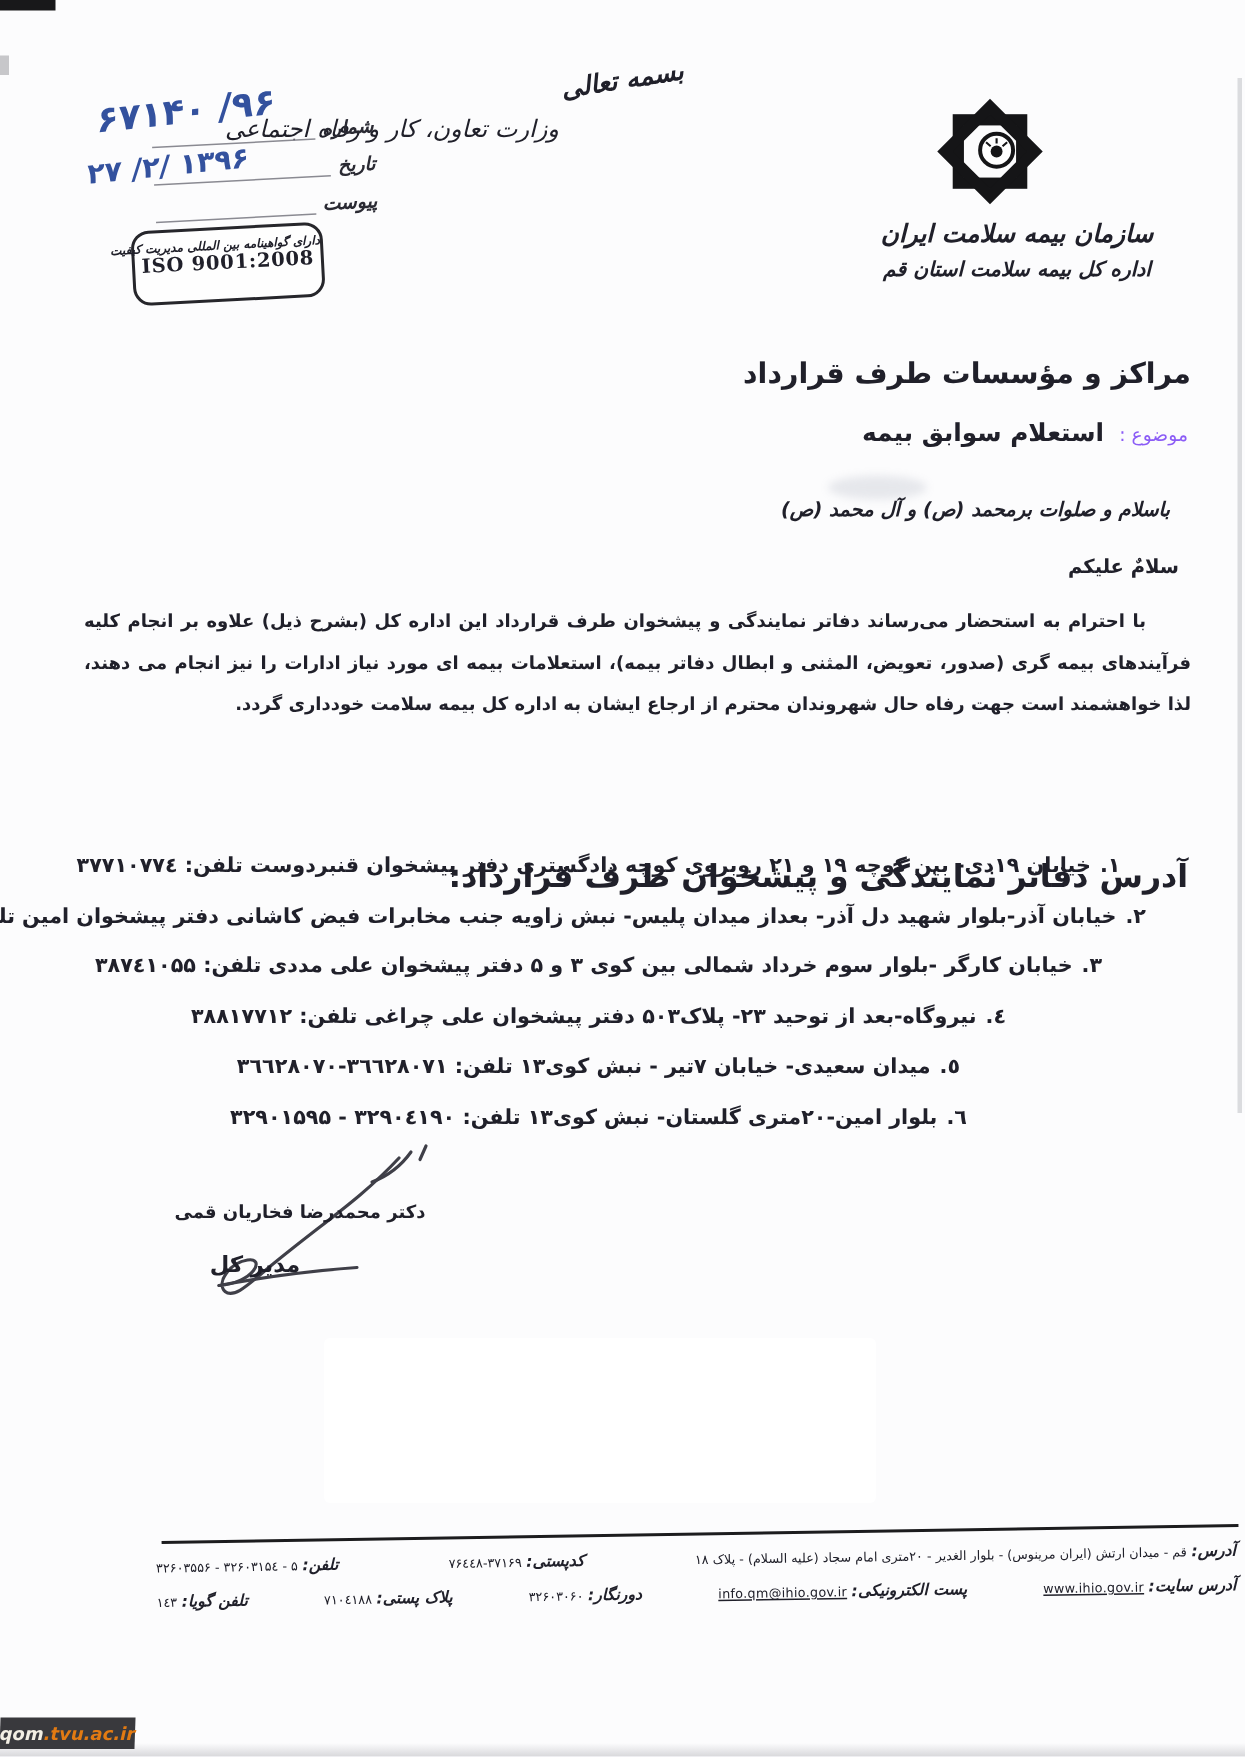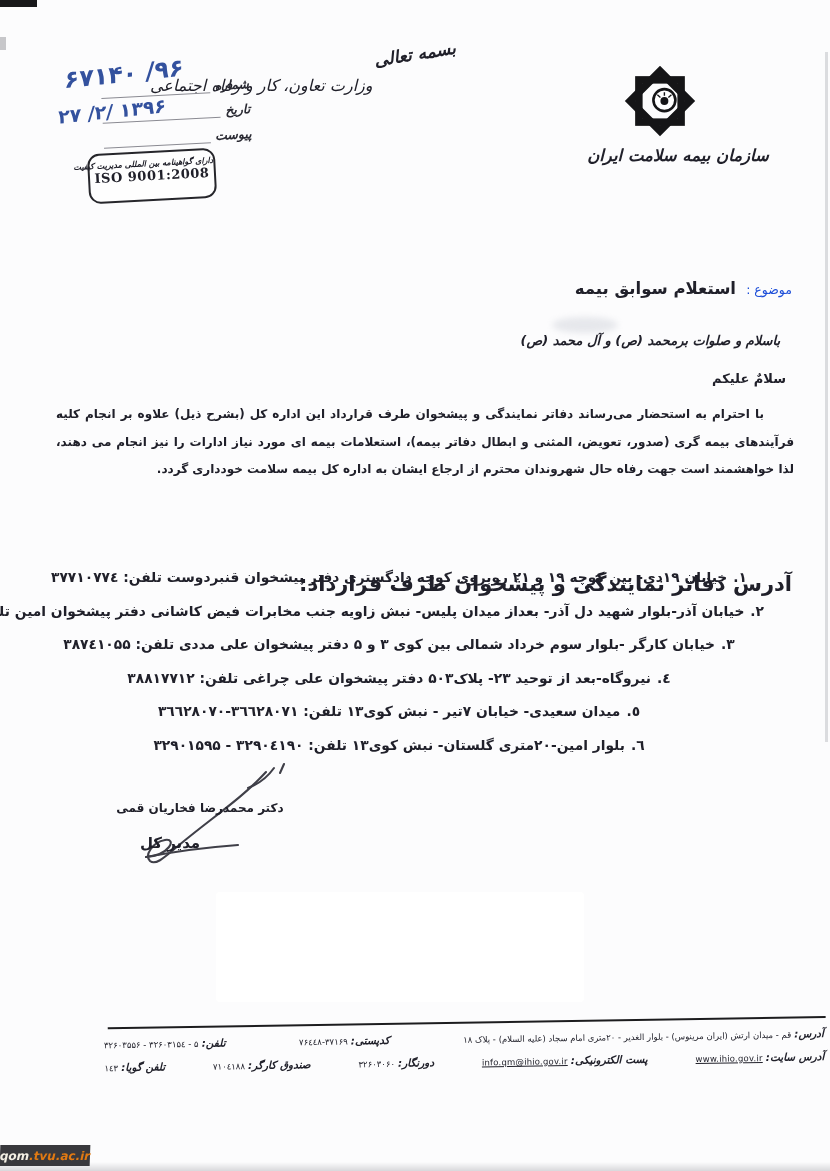--- a/index.html
+++ b/index.html
@@ -39,21 +39,21 @@
     transform:rotate(-6deg) skewX(-7deg);direction:rtl;}
   
   .iso-stamp{position:absolute;left:88px;top:151px;width:128px;height:50px;
     border:2px solid #26262b;border-radius:12px;transform:rotate(-3deg);
     text-align:center;padding-top:6px;box-sizing:border-box;background:rgba(255,255,255,.5);}
   .iso-line1{font-size:8px;font-weight:bold;font-style:italic;white-space:nowrap;}
   .iso-line2{font-size:13px;font-weight:bold;font-family:"DejaVu Serif","Liberation Serif",serif;letter-spacing:.5px;direction:ltr;}
   
   .recipient{position:absolute;right:36px;top:238px;font-size:19px;font-weight:bold;}
   .subject{position:absolute;right:38px;top:279px;}
-  .subject-label{font-size:12.5px;color:#1d4ed8;}
+  .subject-label{font-size:12.5px;color:#8b5cf6;}
   .subject-value{font-size:16.5px;font-weight:bold;margin-right:5px;}
   .blessing{position:absolute;right:50px;top:333px;font-size:13px;font-weight:bold;font-style:italic;}
   .greeting{position:absolute;right:44px;top:371px;font-size:13px;font-weight:bold;}
   
   .body-par{position:absolute;right:36px;left:56px;top:401px;
     font-size:12px;line-height:27.6px;text-align:justify;text-indent:30px;font-weight:bold;}
   .list-heading{position:absolute;right:38px;top:539px;font-size:21px;font-weight:bold;margin-top:33px;}
   .offices{position:absolute;right:66px;left:34px;top:569px;direction:rtl;}
   .office-row{height:33.6px;text-align:center;font-size:13.8px;font-weight:bold;white-space:nowrap;overflow:visible;}
   .office-num{margin-left:6px;}
@@ -99,20 +99,21 @@
       <g fill="none" stroke="#151517" stroke-width="8.5">
         <rect x="26" y="26" width="48" height="48"></rect>
         <rect x="26" y="26" width="48" height="48" transform="rotate(45 50 50)"></rect>
       </g>
       <circle cx="55" cy="49" r="12.5" fill="#ffffff" stroke="#151517" stroke-width="3"></circle>
       <circle cx="55" cy="50" r="4.5" fill="#151517"></circle>
       <path d="M55 44 v-4 M50.5 46 l-3.5-3 M59.5 46 l3.5-3" stroke="#151517" stroke-width="1.6" fill="none"></path>
     </svg>
   </div>
   <div class="org-name">سازمان بیمه سلامت ایران</div>
+  <div class="org-dept">اداره کل بیمه سلامت استان قم</div>
 
   <div class="ref-block">
     <div class="ref-row">
       <span class="ref-label">شماره</span>
       <span class="ref-line"></span>
     </div>
     <div class="ref-row">
       <span class="ref-label">تاریخ</span>
       <span class="ref-line"></span>
     </div>
@@ -122,20 +123,21 @@
     </div>
   </div>
   <div class="hand-number">۹۶/ ۶۷۱۴۰</div>
   <div class="hand-date">۱۳۹۶ /۲/ ۲۷</div>
 
   <div class="iso-stamp">
     <div class="iso-line1">دارای گواهینامه بین المللی مدیریت کیفیت</div>
     <div class="iso-line2">ISO 9001:2008</div>
   </div>
 
+  <div class="recipient">مراکز و مؤسسات طرف قرارداد</div>
   <div class="subject">
     <span class="subject-label">موضوع :</span>
     <span class="subject-value">استعلام سوابق بیمه</span>
   </div>
   <div class="blessing">باسلام و صلوات برمحمد (ص) و آل محمد (ص)</div>
   <div class="greeting">سلامٌ علیکم</div>
 
   <div class="body-par">با احترام به استحضار می‌رساند دفاتر نمایندگی و پیشخوان طرف قرارداد این اداره کل (بشرح ذیل) علاوه بر انجام کلیه فرآیندهای بیمه گری (صدور، تعویض، المثنی و ابطال دفاتر بیمه)، استعلامات بیمه ای مورد نیاز ادارات را نیز انجام می دهند، لذا خواهشمند است جهت رفاه حال شهروندان محترم از ارجاع ایشان به اداره کل بیمه سلامت خودداری گردد.</div>
   <div class="list-heading">آدرس دفاتر نمایندگی و پیشخوان طرف قرارداد:</div>
 
@@ -192,21 +194,21 @@
       <span class="f-item">
         <span class="f-label">آدرس سایت:</span><span class="f-value f-link">www.ihio.gov.ir</span>
       </span>
       <span class="f-item">
         <span class="f-label">پست الکترونیکی:</span><span class="f-value f-link">info.qm@ihio.gov.ir</span>
       </span>
       <span class="f-item">
         <span class="f-label">دورنگار:</span><span class="f-value">۳۲۶۰۳۰۶۰</span>
       </span>
       <span class="f-item">
-        <span class="f-label">صندوق کارگر:</span><span class="f-value">۷۱۰٤۱۸۸</span>
+        <span class="f-label">پلاک پستی:</span><span class="f-value">۷۱۰٤۱۸۸</span>
       </span>
       <span class="f-item">
         <span class="f-label">تلفن گویا:</span><span class="f-value">۱٤۳</span>
       </span>
     </div>
   </div>
 
   <div class="watermark">
     <span class="wm-prefix">qom</span>
       <span class="wm-suffix">.tvu.ac.ir</span>

